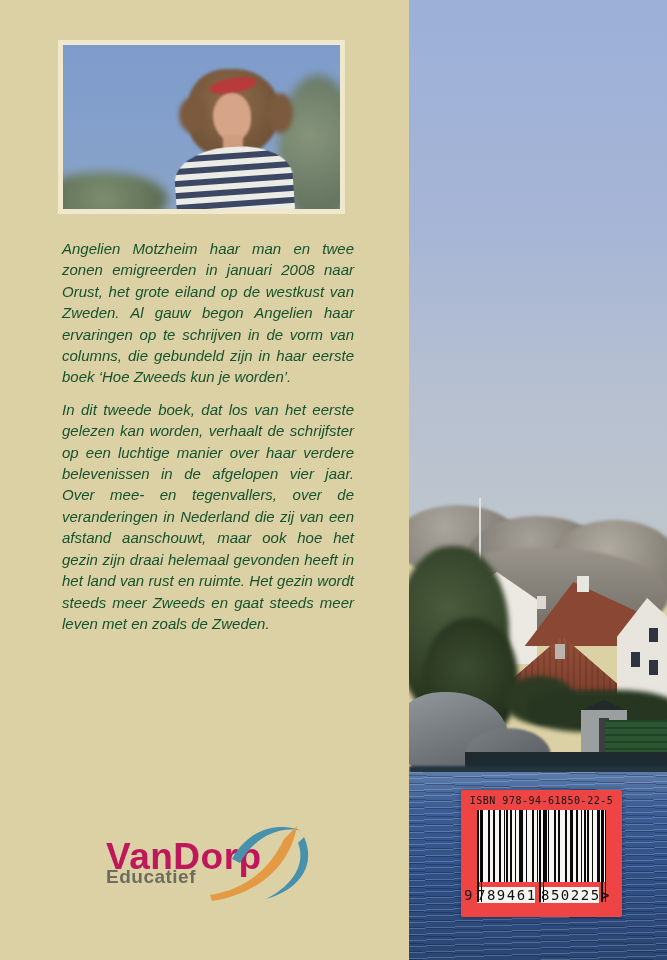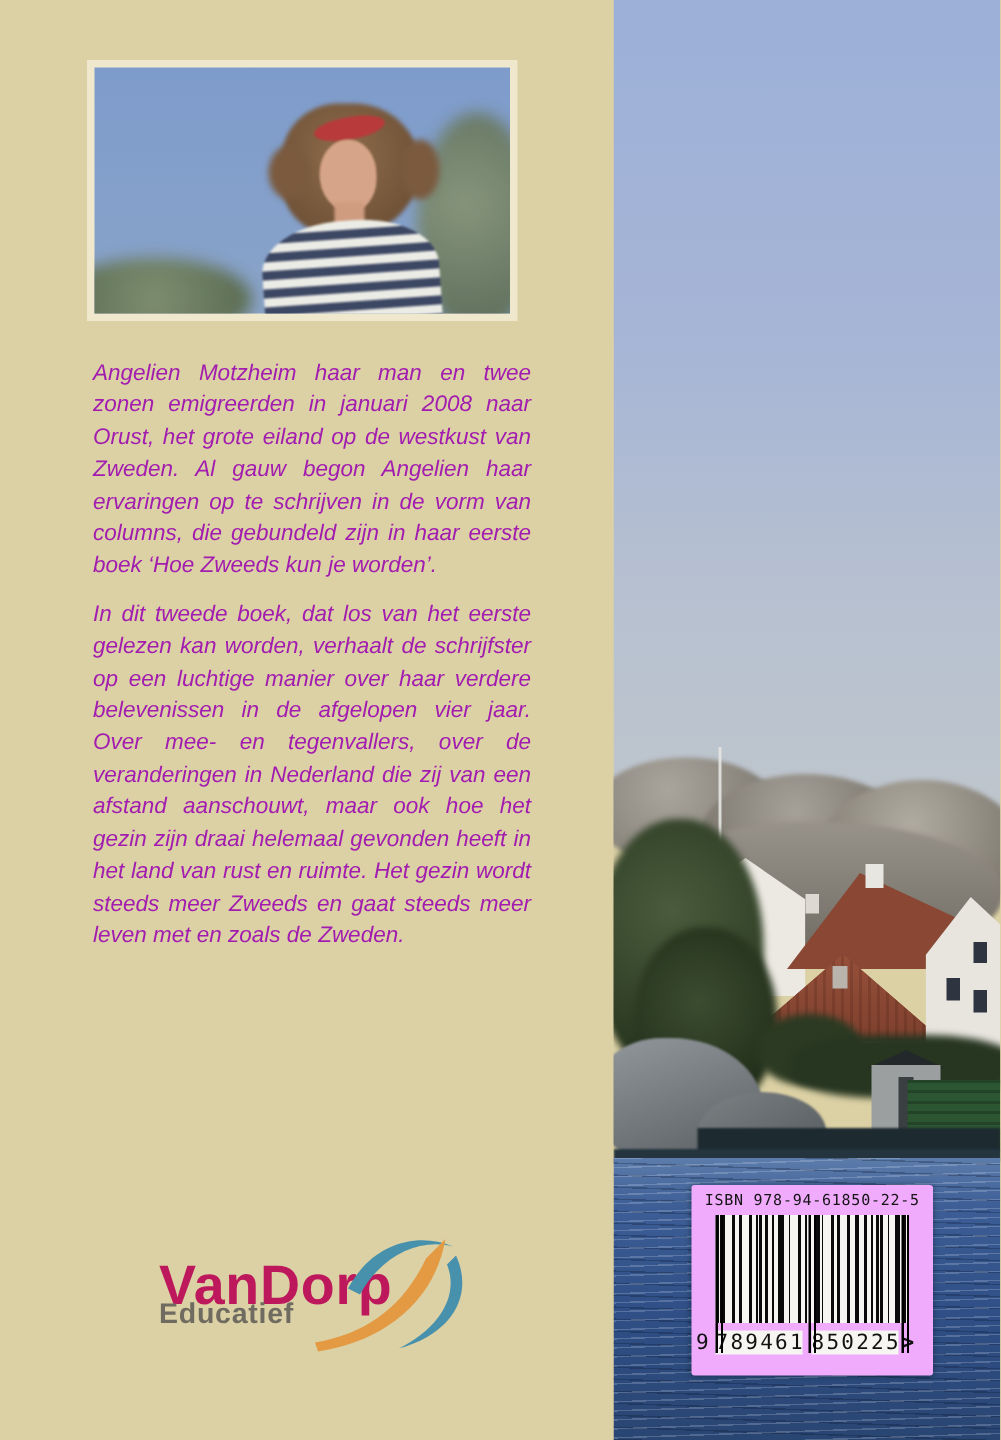--- a/index.html
+++ b/index.html
@@ -26,21 +26,21 @@
   .w-band{position:absolute;left:146px;top:33px;width:48px;height:15px;border-radius:50%;
     background:#b83a3a;transform:rotate(-10deg);filter:blur(.8px)}
   .w-face{position:absolute;left:150px;top:48px;width:38px;height:48px;border-radius:50% 50% 46% 54%;
     background:#d6a488;filter:blur(.8px)}
   .w-neck{position:absolute;left:160px;top:90px;width:20px;height:18px;background:#cf9c80;filter:blur(1px)}
   .w-shirt{position:absolute;left:112px;top:102px;width:118px;height:70px;border-radius:46% 46% 0 0;
     background:repeating-linear-gradient(180deg,#ecece6 0 6px,#3c4763 6px 12px);
     transform:rotate(-4deg);filter:blur(.7px)}
 
   
-  .blurb{position:absolute;left:62px;top:238px;width:292px;color:#a21caf;
+  .blurb{position:absolute;left:62px;top:238px;width:292px;color:#14532d;
     font-style:italic;font-size:15px;line-height:21.4px;text-align:justify}
   .blurb p{margin-bottom:11px}
 
   
   .publisher{position:absolute;left:86px;top:816px;width:230px;height:92px}
   .pub-name{position:absolute;left:20px;top:20px;font-size:37px;font-weight:bold;color:#be185d;letter-spacing:.5px}
   .pub-tagline{position:absolute;left:20px;top:50px;font-size:19px;font-weight:bold;color:#6f6b60;letter-spacing:.5px}
   .pub-swoosh{position:absolute;left:118px;top:0;width:112px;height:88px}
 
   
@@ -92,21 +92,21 @@
   .shoreline{position:absolute;left:56px;top:752px;width:202px;height:22px;background:#1d2a30;filter:blur(.6px)}
   .shoreline2{position:absolute;left:0;top:766px;width:258px;height:9px;background:#24353f;filter:blur(.8px)}
 
   .water{position:absolute;left:0;top:772px;width:258px;height:188px;
     background:
      repeating-linear-gradient(178deg,rgba(225,234,248,.22) 0 1px,transparent 1px 6px),
      repeating-linear-gradient(2deg,rgba(8,18,40,.28) 0 1px,transparent 1px 8px),
      linear-gradient(180deg,#5c7cab 0%,#3c5d95 18%,#2f4f86 55%,#294572 100%)}
 
   
-  .barcode{position:absolute;left:52px;top:790px;width:161px;height:127px;background:#f0abfc;
+  .barcode{position:absolute;left:52px;top:790px;width:161px;height:127px;background:#ef4444;
     border-radius:2px;box-shadow:0 0 4px rgba(0,0,0,.35)}
   .isbn{position:absolute;left:0;top:5px;width:100%;text-align:center;
     font-family:"DejaVu Sans Mono",monospace;font-size:10px;letter-spacing:.5px;color:#141414}
   .bars{position:absolute;left:16px;top:20px;width:129px;height:72px;background-color:#f6f5f1;
     background-image:
       repeating-linear-gradient(90deg,#0a0a0a 0 2px,transparent 2px 5px,#0a0a0a 5px 6px,transparent 6px 11px),
       repeating-linear-gradient(90deg,transparent 0 3px,#0a0a0a 3px 5px,transparent 5px 13px)}
   .guard{position:absolute;top:20px;width:5px;height:92px;
     background:linear-gradient(90deg,#000 0 1.5px,transparent 1.5px 3.5px,#000 3.5px 5px)}
   .guard-l{left:16px}.guard-c{left:78px}.guard-r{left:140px}

